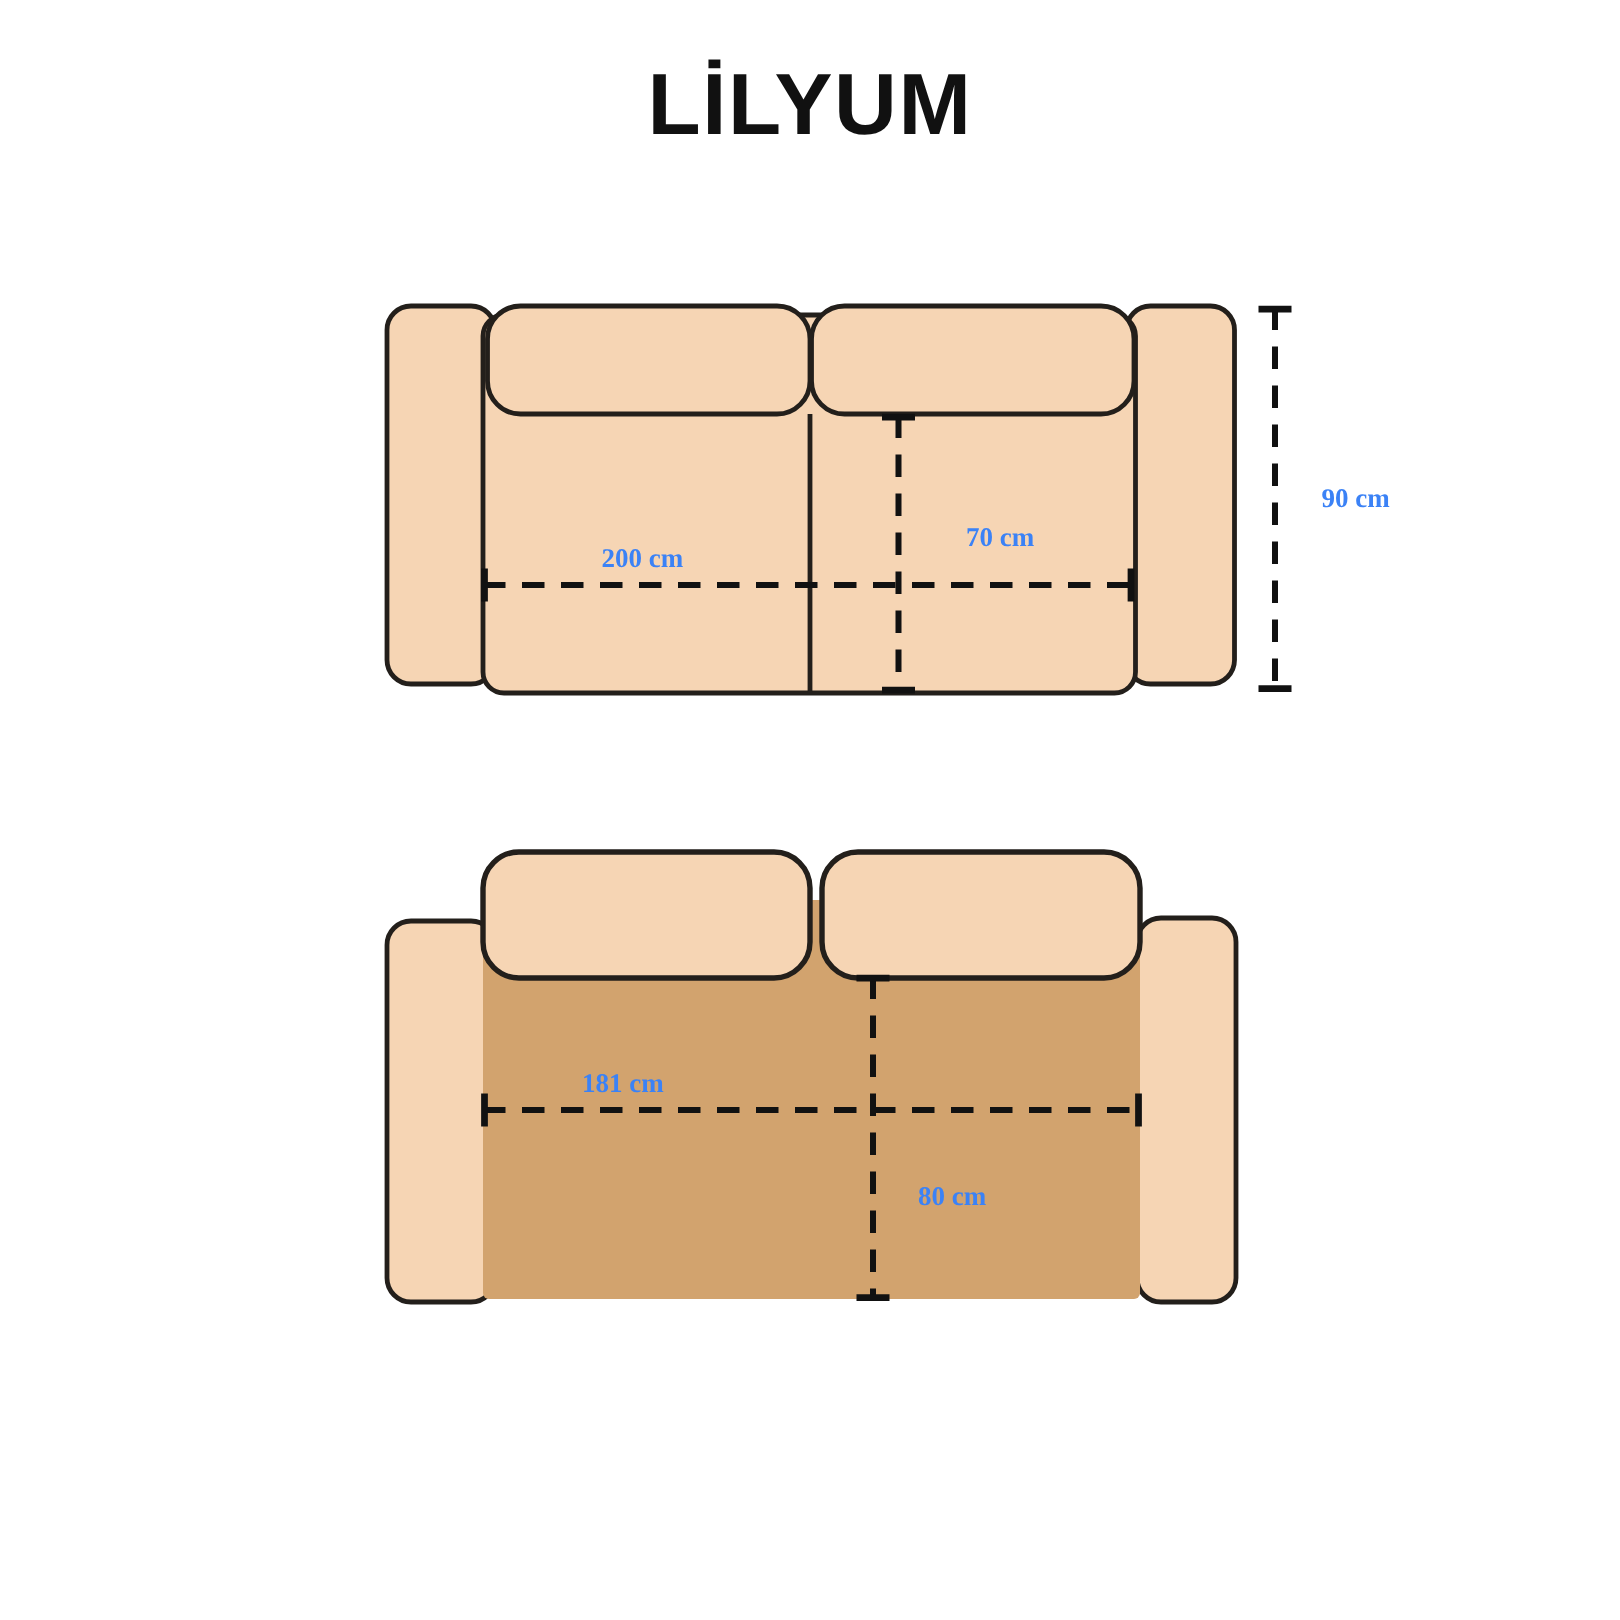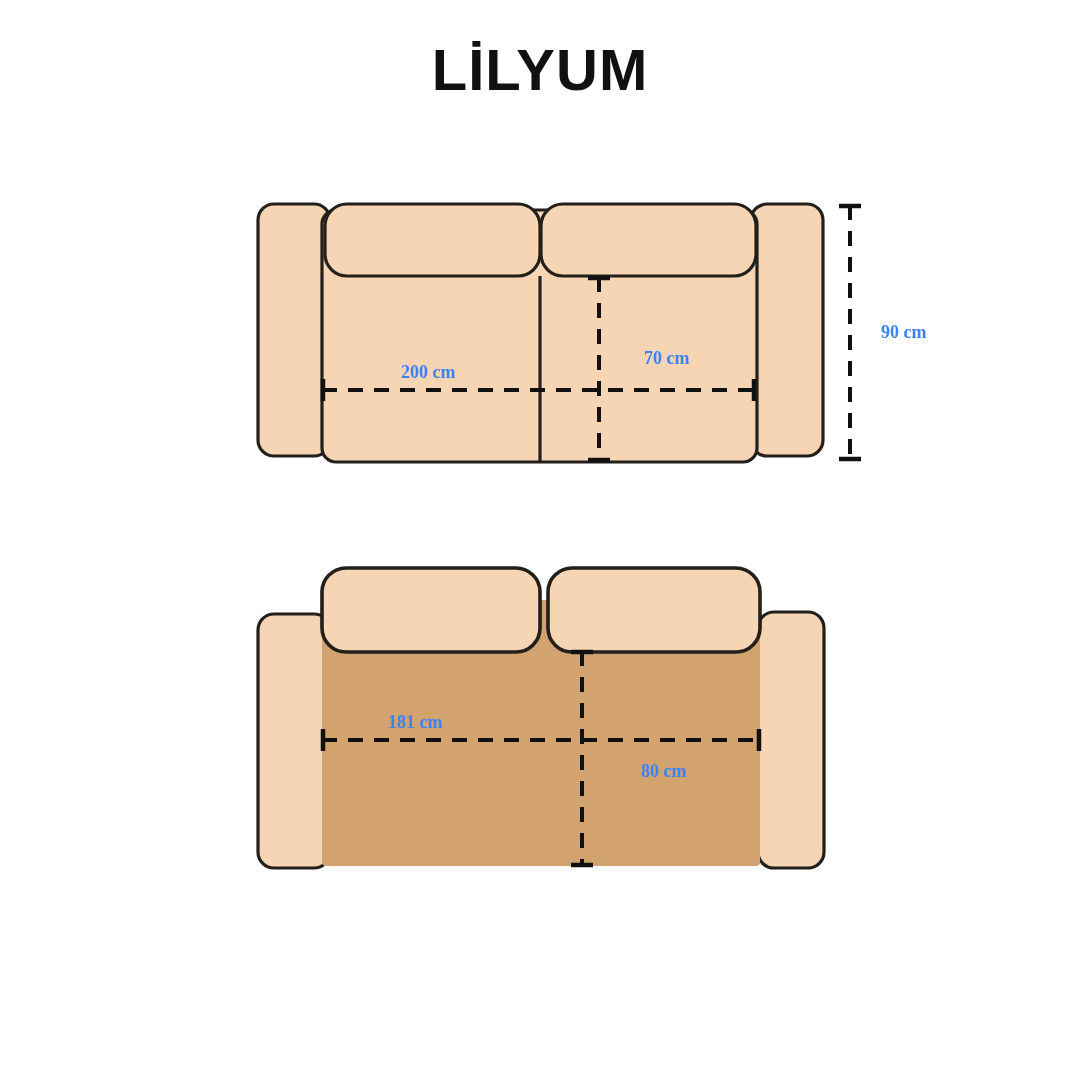--- a/index.html
+++ b/index.html
@@ -118,15 +118,15 @@
   </svg>
 
   <div class="dim-label" style="left:401px; top:362px;">200 cm</div>
 
   <div class="dim-label" style="left:644px; top:348px;">70 cm</div>
 
   <div class="dim-label" style="left:881px; top:322px;">90 cm</div>
 
   <div class="dim-label" style="left:388px; top:712px;">181 cm</div>
 
-  <div class="dim-label" style="left:612px; top:761px;margin-left:29px;">80 cm</div>
+  <div class="dim-label" style="left:612px; top:787px;">80 cm</div>
 
 </div>
 
 </body></html>

